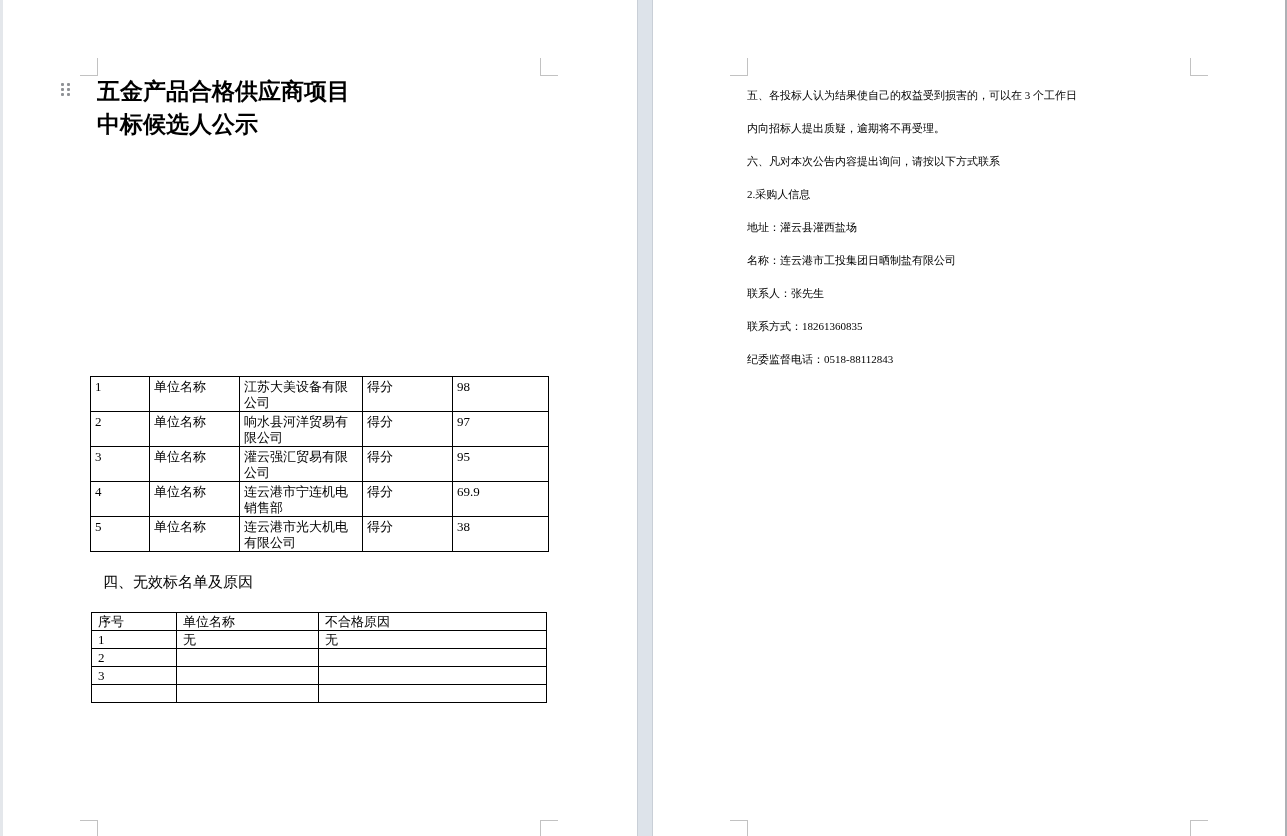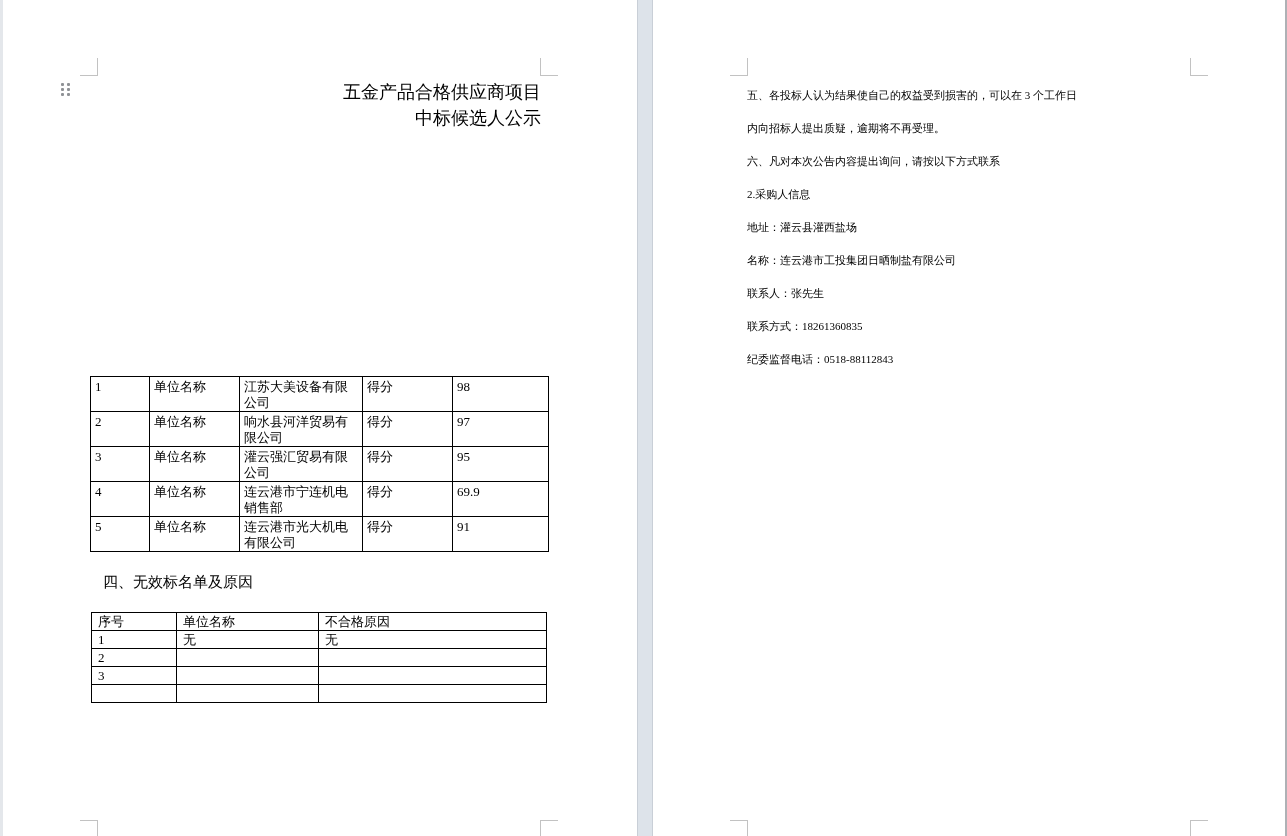--- a/index.html
+++ b/index.html
@@ -29,24 +29,24 @@
   .cm.pos-tr{left:537px;top:58px;}
   .cm.pos-bl{left:77px;top:820px;}
   .cm.pos-br{left:537px;top:820px;}
 
   
   .drag-handle{position:absolute;left:58px;top:83px;width:10px;height:15px;
     display:grid;grid-template-columns:3px 3px;grid-template-rows:3px 3px 3px;
     column-gap:3px;row-gap:2px;cursor:move;}
   .drag-handle i{width:3px;height:3px;background:#8f9296;border-radius:1px;}
 
-  .doc-title{position:absolute;left:94px;width:444px;text-align:right;
-    font-size:18px;font-weight:normal;line-height:24px;}
+  .doc-title{position:absolute;left:94px;width:444px;text-align:left;
+    font-size:23px;font-weight:bold;line-height:24px;}
   .t1{top:80px;}
-  .t2{top:106px;}
+  .t2{top:113px;}
 
   .para-block{position:absolute;font-size:11px;line-height:33px;}
   #page-left .para-block{left:94px;top:177px;width:450px;}
   #page-right .para-block{left:94px;top:79px;width:452px;}
   .para-line{white-space:nowrap;}
 
   .section-heading{position:absolute;left:100px;top:566px;font-size:15px;line-height:33px;white-space:nowrap;text-align:center;}
 
   table.doc-table{position:absolute;border-collapse:collapse;table-layout:fixed;
     font-size:13px;}
@@ -124,21 +124,21 @@
           <td>单位名称</td>
           <td>连云港市宁连机电销售部</td>
           <td>得分</td>
           <td>69.9</td>
         </tr>
         <tr>
           <td>5</td>
           <td>单位名称</td>
           <td>连云港市光大机电有限公司</td>
           <td>得分</td>
-          <td>91</td>
+          <td>38</td>
         </tr>
       </tbody>
     </table>
 
     <div class="section-heading">四、无效标名单及原因</div>
 
     <table class="doc-table" id="invalid-table">
       <colgroup>
           <col style="width:85px">
           <col style="width:142px">

